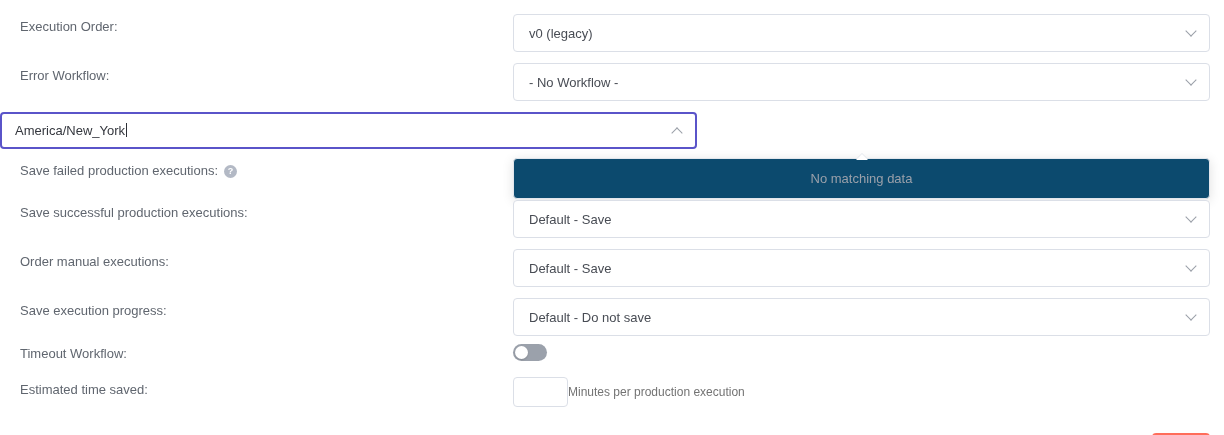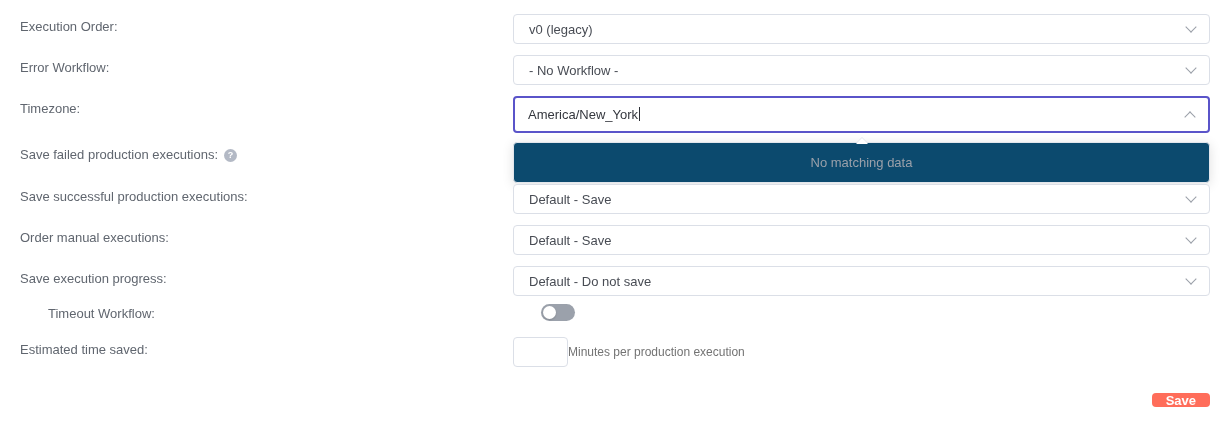--- a/index.html
+++ b/index.html
@@ -21,21 +21,21 @@
   .settings{padding-top:14px;width:1224px;}
   .row{display:flex;align-items:flex-start;margin-bottom:11px;}
   .row-label{
     flex:0 0 513px;padding-left:20px;padding-top:5px;
     color:var(--label);font-size:13px;display:flex;align-items:flex-end;gap:6px;
   }
   .row-control{width:697px;position:relative;}
 
   
   .select{
-    height:30px;background:#fff;border:1px solid var(--border);border-radius:4px;
+    height:38px;background:#fff;border:1px solid var(--border);border-radius:4px;
     display:flex;align-items:center;justify-content:space-between;
     padding:0 12px 0 15px;cursor:pointer;
   }
   .select-value{color:var(--value);font-size:13px;white-space:nowrap;}
   .select.focused{height:37px;border:2px solid var(--focus);padding-left:13px;}
   .select.focused .select-value{color:#34373e;}
   .text-caret{
     display:inline-block;width:1px;height:14px;background:#2c2f36;
     vertical-align:-2px;margin-left:1px;
   }
@@ -132,23 +132,20 @@
     </div>
     <div class="row-control">
       <div class="select">
         <span class="select-value">- No Workflow -</span>
         <span class="chevron down"></span>
       </div>
     </div>
   </div>
 
   <div class="row row-timezone">
-    <div class="row-label">
-      <span>Timezone:</span>
-    </div>
     <div class="row-control">
       <div class="select focused">
         <span class="select-value"><span>America/New_York</span><span class="text-caret"></span></span>
         <span class="chevron up"></span>
       </div>
     </div>
   </div>
 
   <div class="row row-popover">
     <div class="row-label">
@@ -192,21 +189,21 @@
     </div>
     <div class="row-control">
       <div class="select">
         <span class="select-value">Default - Do not save</span>
         <span class="chevron down"></span>
       </div>
     </div>
   </div>
 
   <div class="row row-toggle">
-    <div class="row-label" style="padding-top:2px;margin-left:28px;">
+    <div class="row-label" style="padding-top:2px;">
       <span>Timeout Workflow:</span>
     </div>
     <div class="row-control">
       <div class="toggle">
         <div class="knob"></div>
       </div>
     </div>
   </div>
 
   <div class="row row-estimate">

